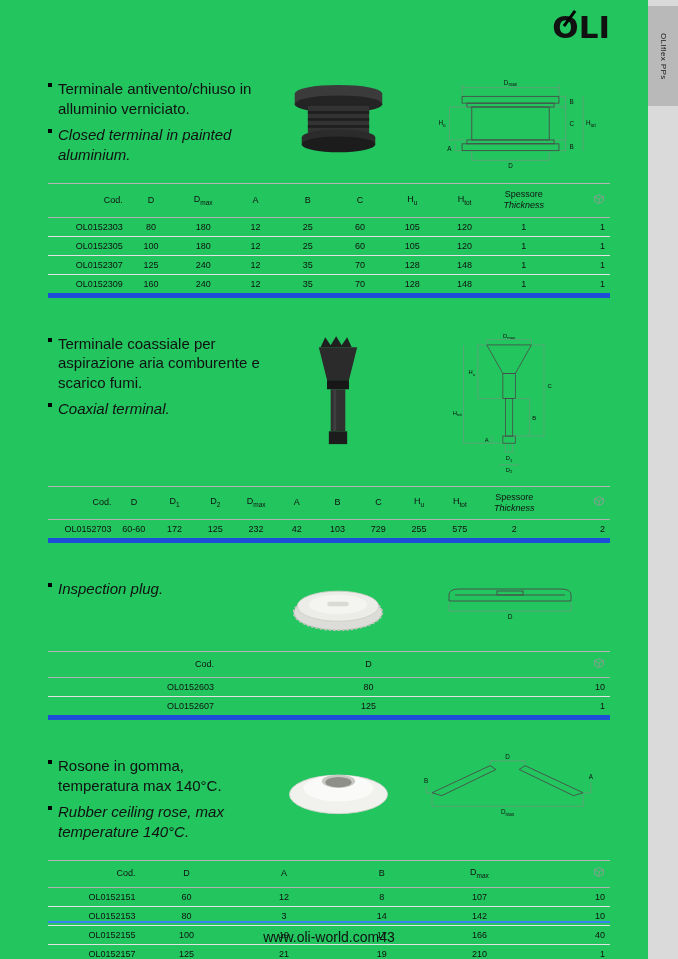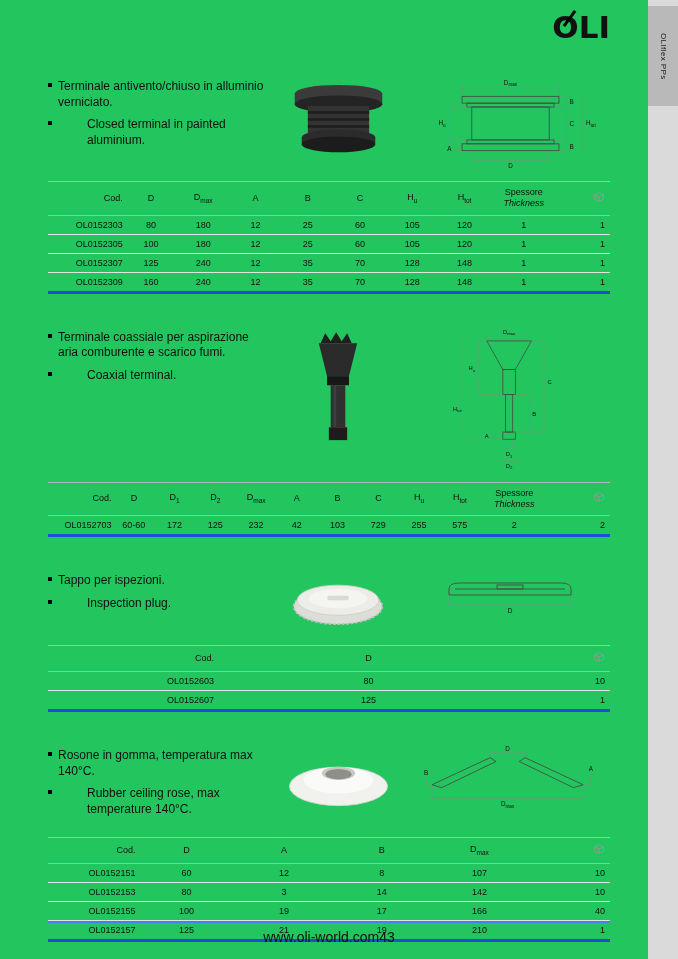--- a/index.html
+++ b/index.html
@@ -13,31 +13,31 @@
   .content{position:absolute;left:48px;right:68px;top:0;}
   
   .logo-row{display:flex;justify-content:flex-end;margin-top:12px;}
   .logo{position:relative;font-weight:bold;font-size:31px;line-height:1;
         font-family:"DejaVu Sans","Liberation Sans",sans-serif;letter-spacing:0;}
   .logo-slash{position:absolute;left:16px;top:-3px;width:3px;height:19px;background:#000;transform:rotate(36deg);}
   
   .section{margin-top:34px;}
   .section-row{display:flex;align-items:flex-start;}
   .bullets{width:218px;flex:none;padding-top:2px;}
-  .bullet{display:flex;gap:6px;margin-bottom:7px;font-size:12px;line-height:1.3;}
+  .bullet{display:flex;gap:6px;margin-bottom:7px;font-size:15px;line-height:1.3;}
   .bullet-marker{width:4px;height:4px;background:#000;margin-top:4px;flex:none;}
-  .bullet.en .bullet-text{margin-left:29px;}
+  .bullet.en .bullet-text{font-style:italic;}
   .photo{flex:1;display:flex;justify-content:center;align-items:flex-start;}
   .drawing{width:200px;flex:none;display:flex;justify-content:center;}
   
   .data-table{width:100%;border-collapse:collapse;table-layout:fixed;margin-top:12px;font-size:9px;}
   .data-table th{font-weight:400;text-align:center;vertical-align:middle;padding:5px 2px;line-height:1.25;
                  border-top:1px solid #b5b5b5;border-bottom:1px solid #b0b0b0;}
   .data-table td{text-align:center;padding:4px 2px;border-bottom:1px solid #e2e2e2;}
-  .data-table tr:last-child td{border-bottom:3px solid #1d4ed8;margin-top:21px;}
+  .data-table tr:last-child td{border-bottom:5px solid #1d4ed8;margin-top:21px;}
   .data-table th:first-child,.data-table td:first-child{text-align:right;padding-left:2px;}
   .data-table th:last-child,.data-table td:last-child{text-align:right;padding-right:5px;}
   sub.hsub{font-size:6.5px;}
   .hdr2{font-style:italic;}
   .tbl-0 th:nth-child(1){width:14%}
   .tbl-0 th:nth-child(n+2):nth-child(-n+8){width:9.3%}
   .tbl-0 th:nth-child(9){width:12%}
   .tbl-0 th:nth-child(10){width:8.9%}
   .tbl-1 th:nth-child(1){width:12%}
   .tbl-1 th:nth-child(n+2):nth-child(-n+10){width:7.2%}
@@ -301,24 +301,20 @@
               <td>2</td>
               <td>2</td>
             </tr>
           </tbody>
       </table>
     </div>
 
     <div class="section">
       <div class="section-row">
         <div class="bullets">
-          <div class="bullet">
-            <span class="bullet-marker"></span>
-            <span class="bullet-text">Tappo per ispezioni.</span>
-          </div>
           <div class="bullet en">
             <span class="bullet-marker"></span>
             <span class="bullet-text">Inspection plug.</span>
           </div>
         </div>
         <div class="photo">
           <svg width="100" height="62" viewBox="0 0 110 70">
             <ellipse cx="55" cy="40" rx="50" ry="20" fill="#dcdcd8"></ellipse>
             <ellipse cx="55" cy="40" rx="50" ry="20" fill="none" stroke="#c2c2bc" stroke-width="2" stroke-dasharray="3 2"></ellipse>
             <ellipse cx="55" cy="33" rx="46" ry="17" fill="#ecece8" stroke="#cfcfc8"></ellipse>

